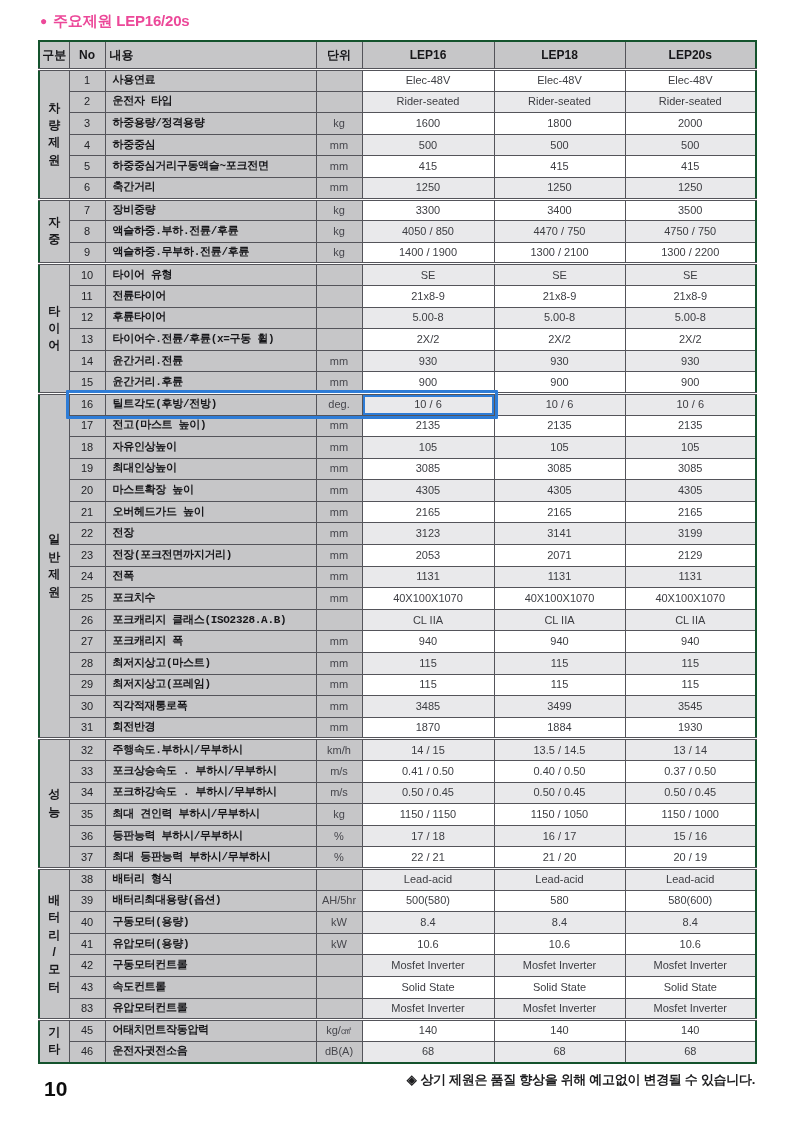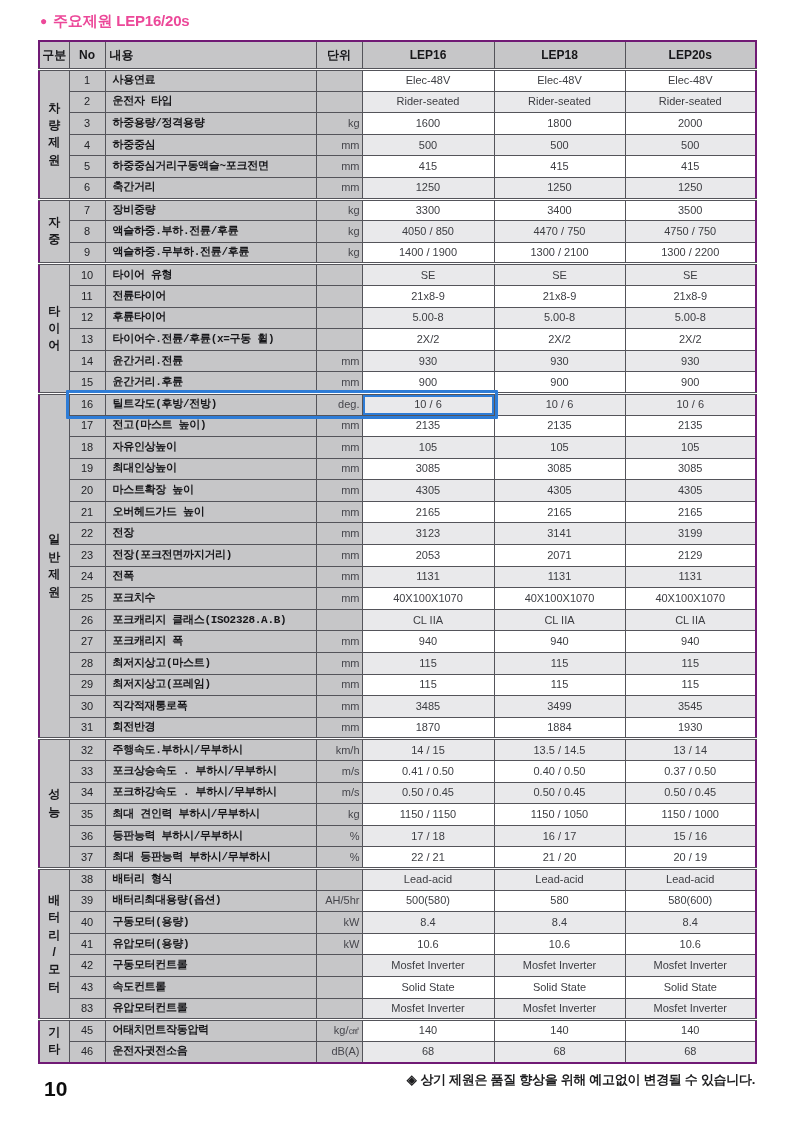--- a/index.html
+++ b/index.html
@@ -13,21 +13,21 @@
   .title {
     position: absolute; left: 40px; top: 12px;
     font-size: 15px; font-weight: 700; color: #ec4899;
     letter-spacing: -0.2px;
   }
   .title .bullet { font-size: 12px; margin-right: 6px; position: relative; top: -1px; }
   table.spec {
     position: absolute; left: 38px; top: 40px;
     width: 717px;
     border-collapse: collapse; table-layout: fixed;
-    border: 2px solid #701a75;
+    border: 2px solid #14532d;
   }
   .spec th, .spec td {
     border: 1px solid #54545a;
     padding: 0 2px;
     font-size: 11px;
     overflow: hidden; white-space: nowrap;
     line-height: 1;
   }
   .spec thead th {
     height: 26px;
@@ -40,21 +40,21 @@
   td.group-cell {
     background: #c6c6c8; text-align: center; vertical-align: middle;
     font-weight: 700; font-size: 12px; color: #17171a;
   }
   td.group-cell .vlabel div { line-height: 1.45; }
   td.no-cell { background: #c6c6c8; text-align: center; color: #222327; }
   td.item-cell {
     background: #c6c6c8; text-align: left; padding-left: 7px;
     font-weight: 600; color: #17171a; letter-spacing: -0.3px; font-family: Liberation Mono, monospace;
   }
-  td.unit-cell { background: #c6c6c8; text-align: right; color: #46464c; margin-left: 46px; }
+  td.unit-cell { background: #c6c6c8; text-align: center; color: #46464c; margin-left: 46px; }
   td.val-cell { text-align: center; color: #3c3d42; border-left: 1.5px solid #54545a; }
   tr.even td.val-cell { background: #e9e9eb; }
   tr.odd  td.val-cell { background: #ffffff; }
   tr.group-start td { border-top: 3px double #54545a; }
   #hl-box {
     position: absolute;
     border: 3px solid #2e7cd6;
     border-radius: 1px;
     pointer-events: none;
     box-sizing: border-box;

